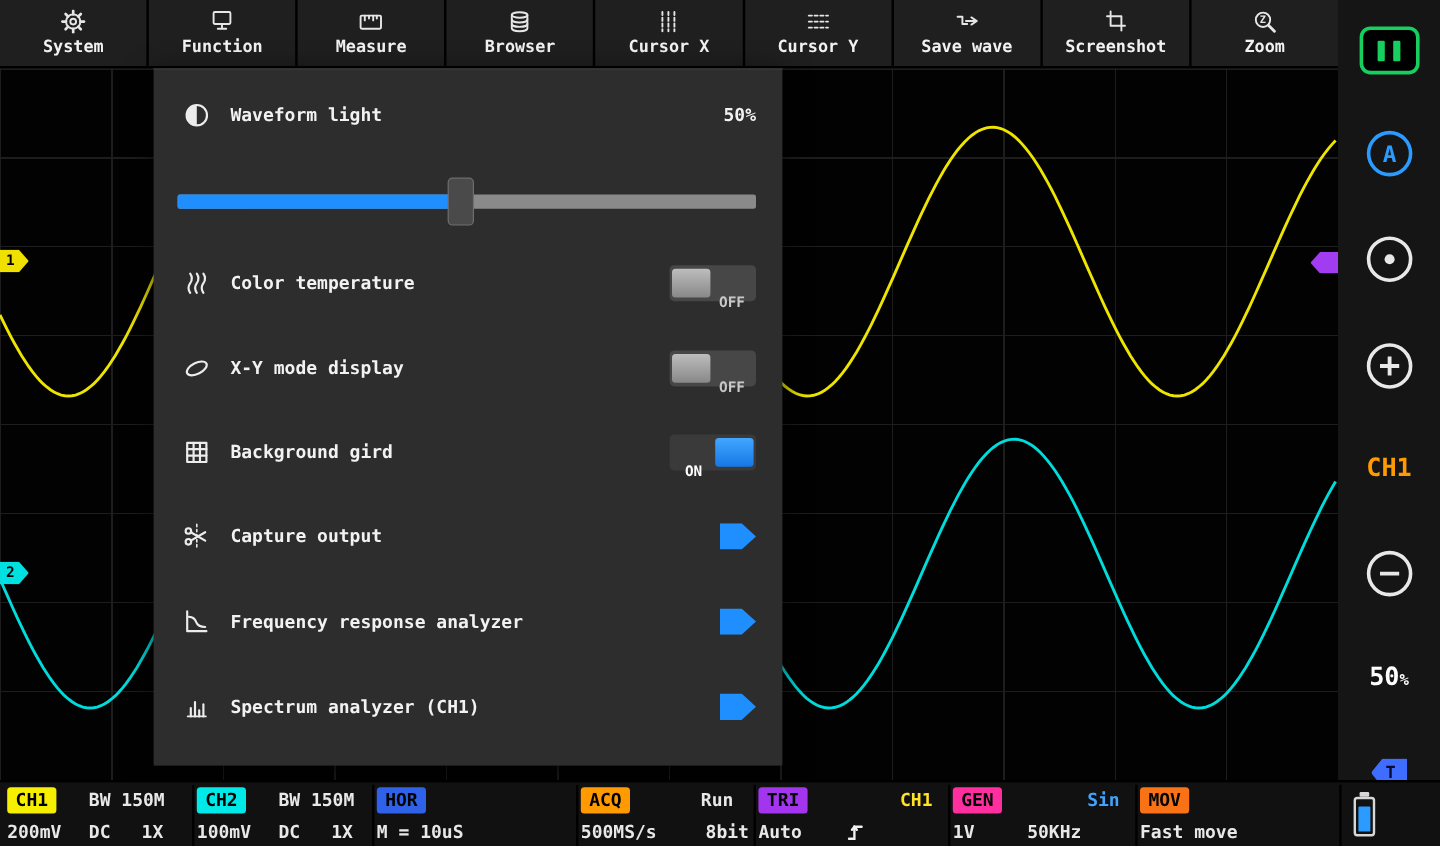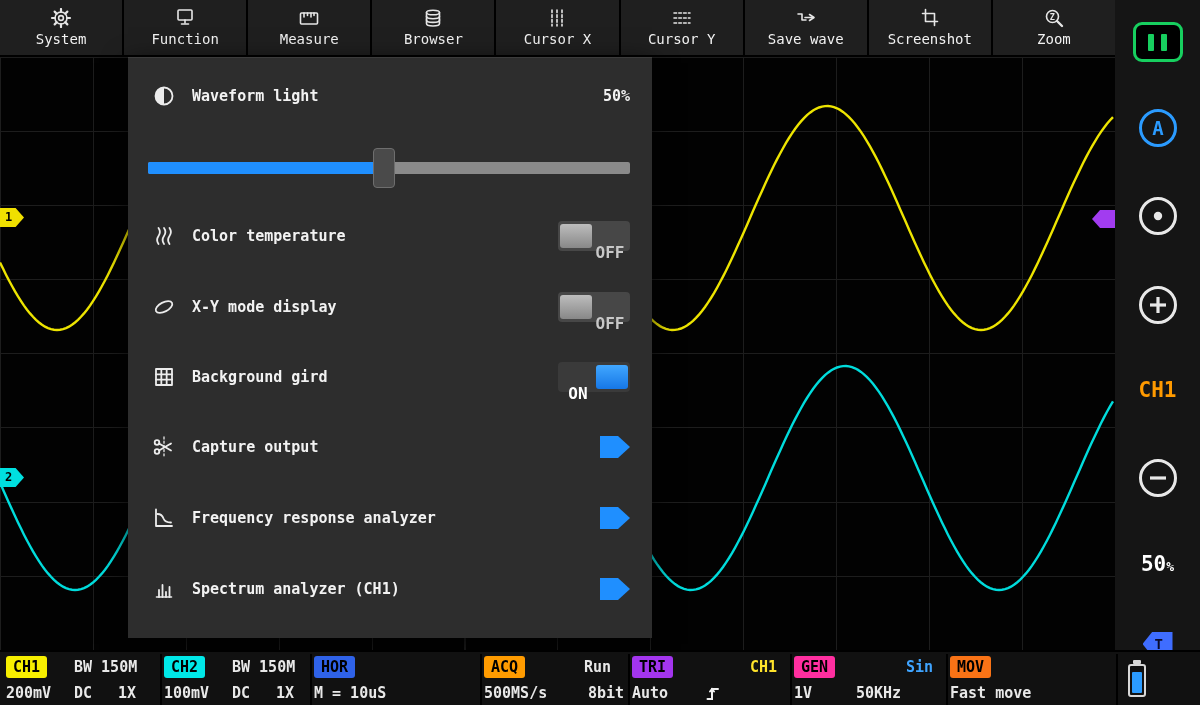--- a/index.html
+++ b/index.html
@@ -2,21 +2,21 @@
 <html><head>
 <meta charset="utf-8">
 <style>
   html,body{margin:0;padding:0;background:#000;}
   body{position:relative;width:1200px;height:705px;overflow:hidden;
        font-family:"DejaVu Sans Mono","Liberation Mono",monospace;color:#e8e8e8;}
   svg{display:block;}
   
   .toolbar{position:absolute;left:0;top:0;width:1115px;height:55px;display:flex;gap:2px;background:#000;}
   .tab{flex:1;background:#1f1f1f;display:flex;flex-direction:column;align-items:center;justify-content:center;gap:3px;cursor:pointer;}
-  .tab-label{font-size:14px;font-weight:normal;color:#f2f2f2;white-space:nowrap;}
+  .tab-label{font-size:14px;font-weight:bold;color:#f2f2f2;white-space:nowrap;}
   .ticon{stroke:#e6e6e6;fill:none;stroke-width:1.6;stroke-linecap:round;stroke-linejoin:round;}
   
   .sidebar{position:absolute;left:1115px;top:0;width:85px;height:650px;background:#151515;}
   .side-item{position:absolute;left:0;width:85px;display:flex;justify-content:center;}
   .pause-btn{width:44px;height:34px;border:3px solid #17cf5f;border-radius:9px;display:flex;align-items:center;justify-content:center;gap:7px;background:#000;}
   .pause-bar{width:6px;height:17px;background:#17cf5f;border-radius:1px;}
   .ch-label{color:#ff9a00;font-size:21px;font-weight:bold;}
   .zoom-label{color:#fff;font-size:21px;font-weight:bold;}
   .zoom-label .pct{font-size:13px;}
   .t-flag{width:30px;height:24px;background:#3f6dff;clip-path:polygon(32% 0,100% 0,100% 100%,32% 100%,0 50%);
@@ -42,21 +42,21 @@
   .menu{position:absolute;left:128px;top:57px;width:524px;height:580px;background:#2d2d2d;z-index:5;
         box-shadow:0 6px 24px rgba(0,0,0,.75);border-top:1px solid #3c3c3c;}
   .menu-row{position:absolute;left:0;width:524px;height:44px;display:flex;align-items:center;}
   .menu-icon{position:absolute;left:22px;width:28px;display:flex;justify-content:center;}
   .micon{stroke:#ececec;fill:none;stroke-width:1.8;stroke-linecap:round;stroke-linejoin:round;}
   .menu-label{position:absolute;left:64px;font-size:15px;font-weight:bold;color:#f2f2f2;white-space:nowrap;}
   .menu-value{position:absolute;right:22px;font-size:15px;font-weight:bold;color:#f2f2f2;}
   .menu-ctrl{position:absolute;right:22px;display:flex;align-items:center;}
   .toggle{width:72px;height:30px;background:#474747;border-radius:4px;display:flex;align-items:center;padding:2px;box-sizing:border-box;cursor:pointer;}
   .knob{width:32px;height:24px;border-radius:3px;}
-  .t-label{flex:1;text-align:center;font-size:16px;font-weight:bold;color:#c8c8c8;margin-top:32px;}
+  .t-label{flex:1;text-align:center;font-size:12px;font-weight:bold;color:#c8c8c8;margin-top:32px;}
   .toggle.off .knob{order:1;background:linear-gradient(#bdbdbd,#888);}
   .toggle.off .t-label{order:2;}
   .toggle.on{background:#3a3a3a;}
   .toggle.on .knob{order:2;background:linear-gradient(#41a7ff,#1677e6);}
   .toggle.on .t-label{order:1;color:#fff;}
   .slider-wrap{position:absolute;left:20px;top:88px;width:482px;height:44px;}
   .slider-track{position:absolute;left:0;top:16px;width:482px;height:12px;background:#8a8a8a;border-radius:2px;}
   .slider-fill{position:absolute;left:0;top:0;height:12px;background:#1f8fff;border-radius:2px 0 0 2px;}
   .slider-handle{position:absolute;top:-14px;width:22px;height:40px;background:#4a4a4a;border:1px solid #6e6e6e;border-radius:4px;box-sizing:border-box;}
   

